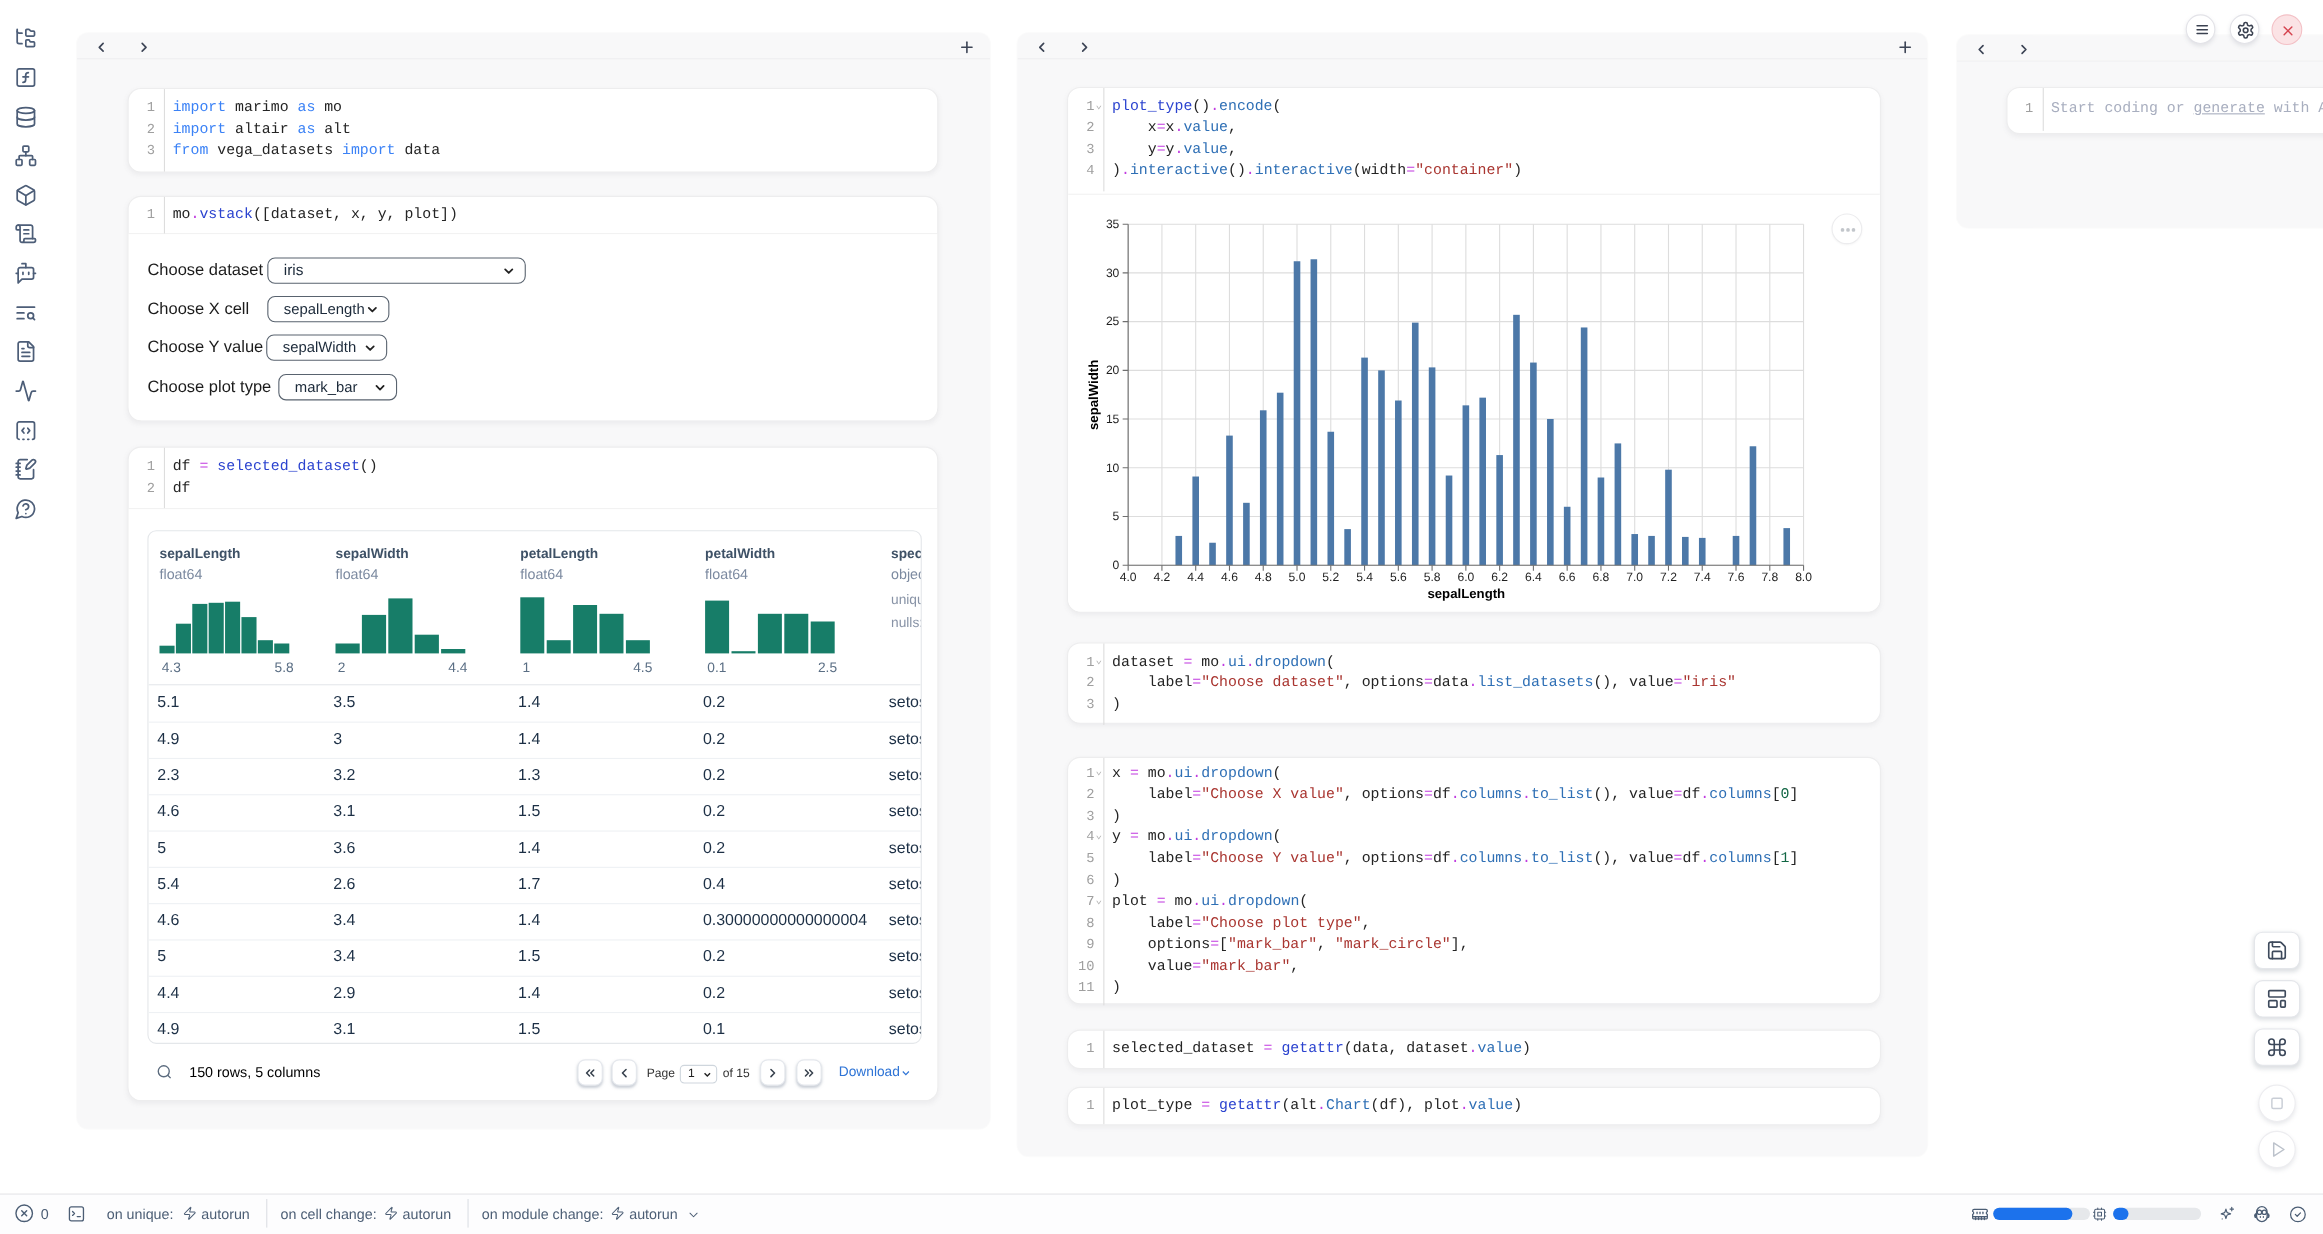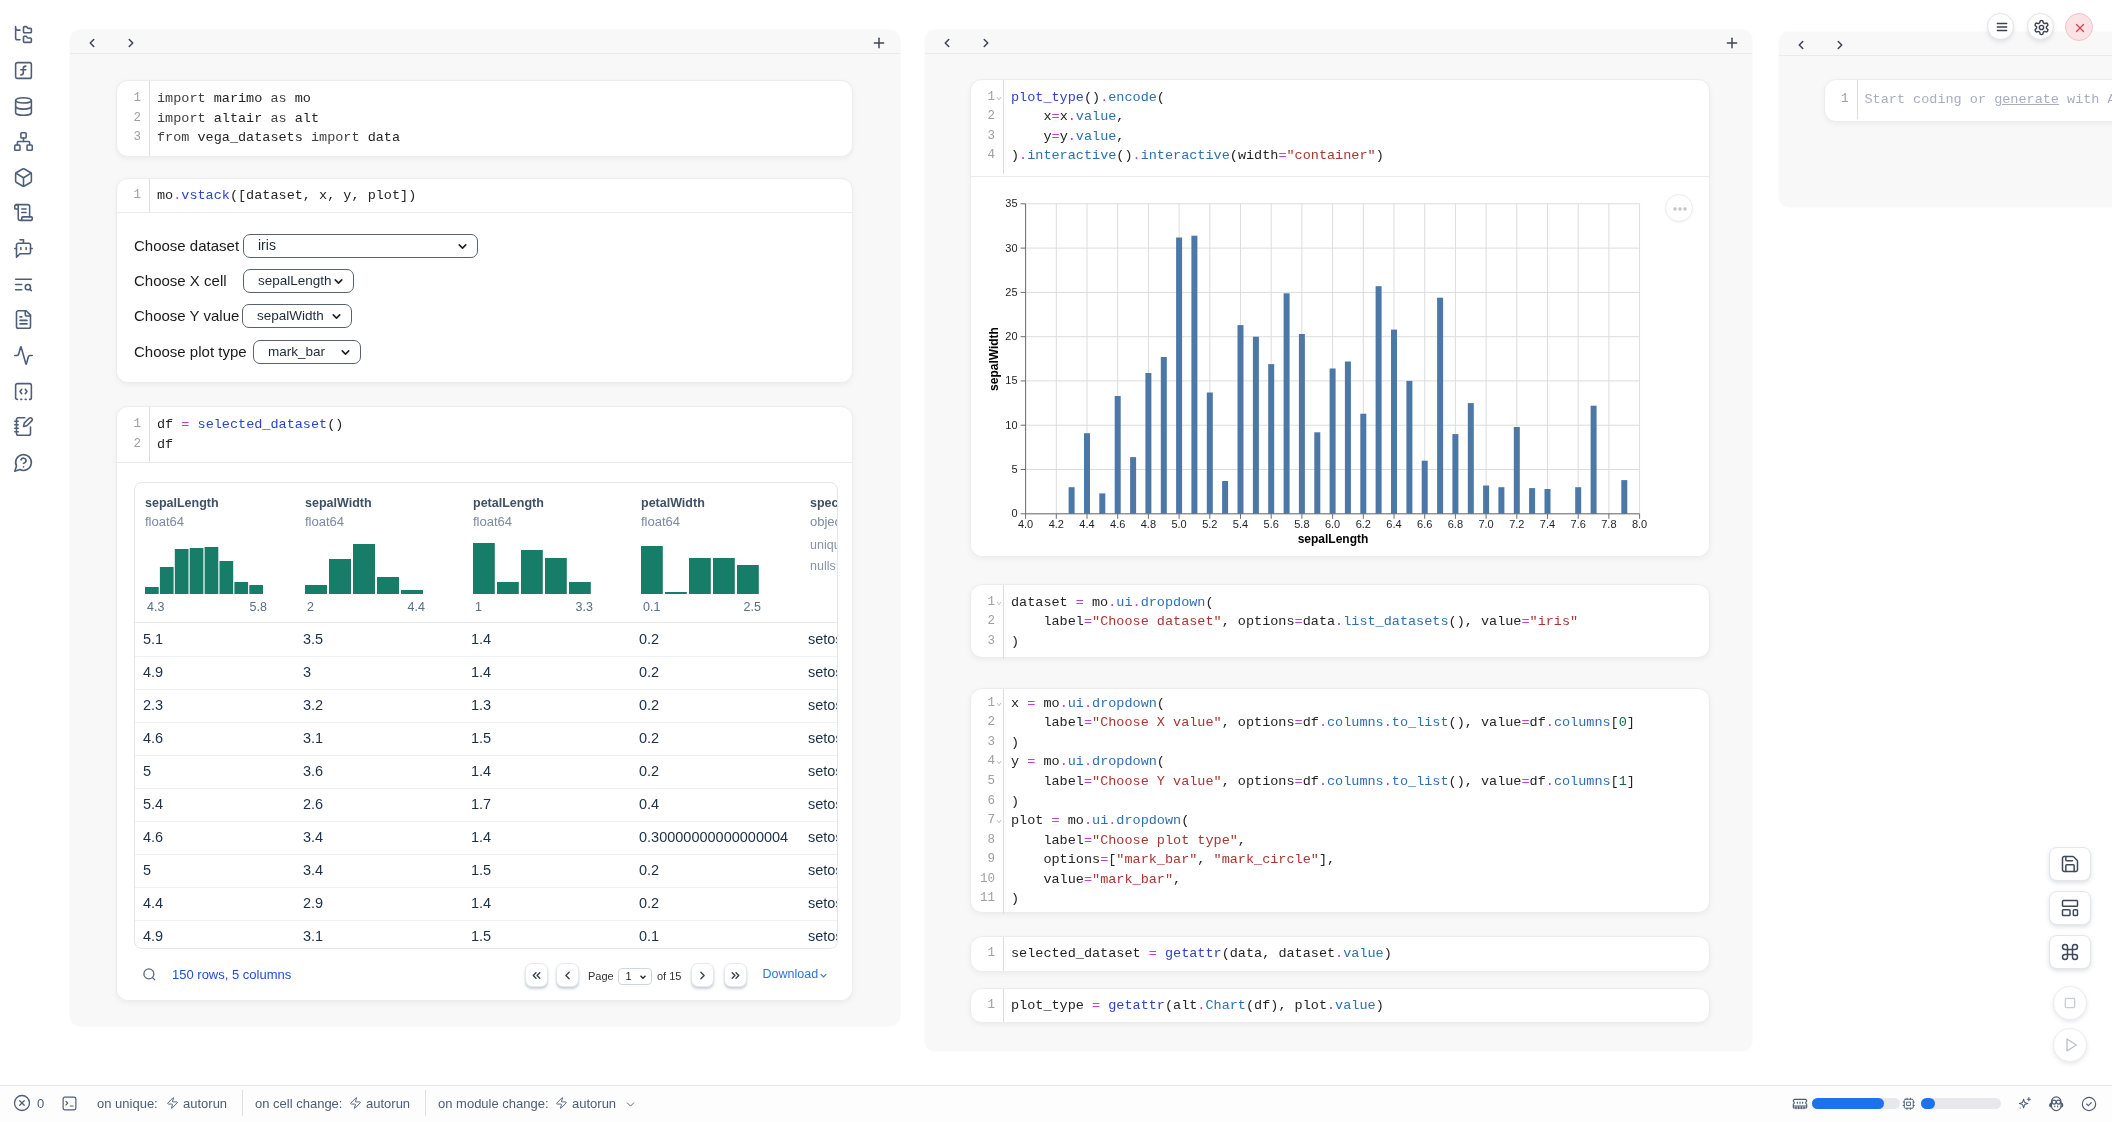--- a/index.html
+++ b/index.html
@@ -5,21 +5,21 @@
 body{position:relative}
 .abs{position:absolute}
 .col{position:absolute;top:30px;background:#f8f8f9;border-radius:10px;box-shadow:0 0 0 1px rgba(0,0,0,0.015)}
 .colhead{position:absolute;left:0;right:0;top:0;height:24px;border-bottom:1px solid #e9e9ec;border-radius:10px 10px 0 0}
 .cell{position:absolute;background:#fff;border:1px solid #ededee;border-radius:12px;box-shadow:0 2px 5px rgba(100,100,110,.08)}
 .code{position:relative;font-family:"Liberation Mono",monospace;font-size:13.5px;line-height:19.5px;color:#242424;padding:8px 0}
 .code:before{content:"";position:absolute;left:32px;top:0;bottom:0;width:1px;background:#ddd}
 .cl{white-space:pre;position:relative;padding-left:40px;height:19.5px}
 .ln{position:absolute;left:0;width:24px;text-align:right;color:#9f9f9f;font-size:12.5px}
 .fold{position:absolute;left:25px;top:-1px;color:#b0b0b0;font-size:10px}
-.k{color:#404040}.f{color:#2b43cf}.m{color:#2e6fb5}.o{color:#c13be0}.s{color:#a93530}.n{color:#116644}
+.k{color:#3b82f6}.f{color:#2b43cf}.m{color:#2e6fb5}.o{color:#c13be0}.s{color:#a93530}.n{color:#116644}
 .out{position:absolute;left:0;right:0;border-top:1px solid #eaeaea;background:#fff;border-radius:0 0 12px 12px}
 .lbl{font-size:15px;color:#1b1b1b}
 .sel{position:absolute;height:24px;border:1.3px solid #59636f;border-radius:7px;background:#fff;font-size:14px;color:#1c2a3a;line-height:21px;padding-left:14px}
 .sel svg{position:absolute;right:8px;top:5px}
 svg{display:block}
 .ic{position:absolute}
 .sbtxt{font-size:13px;color:#4c5e75}
 .pgbtn{position:absolute;width:23px;height:24px;background:#fff;border:1px solid #e5e8ed;border-radius:7px;box-shadow:0 2px 2.5px rgba(150,160,175,.5);color:#323c4c;text-align:center;font-size:14.5px;font-weight:bold;line-height:21px}
 .fbtn{position:absolute;width:42px;height:34px;background:#fff;border:1px solid #e4e6ea;border-radius:8px;box-shadow:0 2px 4px rgba(120,130,145,.25)}
 .cbtn{position:absolute;width:34px;height:34px;background:#fff;border:1px solid #ededf0;border-radius:50%;box-shadow:0 2px 4px rgba(120,130,145,.18)}
@@ -207,21 +207,21 @@
             <rect x="554.0" y="75" width="21.8" height="36"></rect>
             <rect x="578.0" y="75" width="21.8" height="36"></rect>
             <rect x="602.0" y="82" width="21.8" height="29"></rect>
           </g>
         </svg>
         <div class="axl" style="left:12px;top:117px">4.3</div>
         <div class="axl" style="left:10px;top:117px;width:122px;text-align:right">5.8</div>
         <div class="axl" style="left:172px;top:117px">2</div>
         <div class="axl" style="left:170px;top:117px;width:120px;text-align:right">4.4</div>
         <div class="axl" style="left:340px;top:117px">1</div>
-        <div class="axl" style="left:338px;top:117px;width:120px;text-align:right">3.3</div>
+        <div class="axl" style="left:338px;top:117px;width:120px;text-align:right">4.5</div>
         <div class="axl" style="left:508px;top:117px">0.1</div>
         <div class="axl" style="left:506px;top:117px;width:120px;text-align:right">2.5</div>
         <div class="tbl-sep" style="top:139px;background:#e5e8eb"></div>
         <div class="td" style="left:8px;top:148px">5.1</div>
         <div class="td" style="left:168px;top:148px">3.5</div>
         <div class="td" style="left:336px;top:148px">1.4</div>
         <div class="td" style="left:504px;top:148px">0.2</div>
         <div class="td" style="left:673px;top:148px">setosa</div>
         <div class="td" style="left:8px;top:181px">4.9</div>
         <div class="td" style="left:168px;top:181px">3</div>
@@ -275,21 +275,21 @@
         <div class="td" style="left:168px;top:445px">3.1</div>
         <div class="td" style="left:336px;top:445px">1.5</div>
         <div class="td" style="left:504px;top:445px">0.1</div>
         <div class="td" style="left:673px;top:445px">setosa</div>
         <div class="tbl-sep" style="top:437px"></div>
       </div>
       <svg class="abs" style="left:25px;top:503.5px" width="15" height="15" viewBox="0 0 24 24" fill="none" stroke="#5b6b7e" stroke-width="2">
         <circle cx="11" cy="11" r="8"></circle>
         <path d="m21 21-4.3-4.3"></path>
       </svg>
-      <div class="abs" style="left:55px;top:504px;font-size:13px;color:#1d4ed8">150 rows, 5 columns</div>
+      <div class="abs" style="left:55px;top:504px;font-size:13px;color:#000000">150 rows, 5 columns</div>
       <div class="pgbtn" style="left:408px;top:499.5px">
         <svg style="margin:5px auto 0" width="13" height="13" viewBox="0 0 24 24" fill="none" stroke="#39434f" stroke-width="2.6" stroke-linecap="round" stroke-linejoin="round">
           <path d="m11 17-5-5 5-5"></path>
           <path d="m18 17-5-5 5-5"></path>
         </svg>
       </div>
       <div class="pgbtn" style="left:438.5px;top:499.5px">
         <svg style="margin:5px auto 0" width="13" height="13" viewBox="0 0 24 24" fill="none" stroke="#39434f" stroke-width="2.6" stroke-linecap="round" stroke-linejoin="round">
           <path d="m15 18-6-6 6-6"></path>
         </svg>

